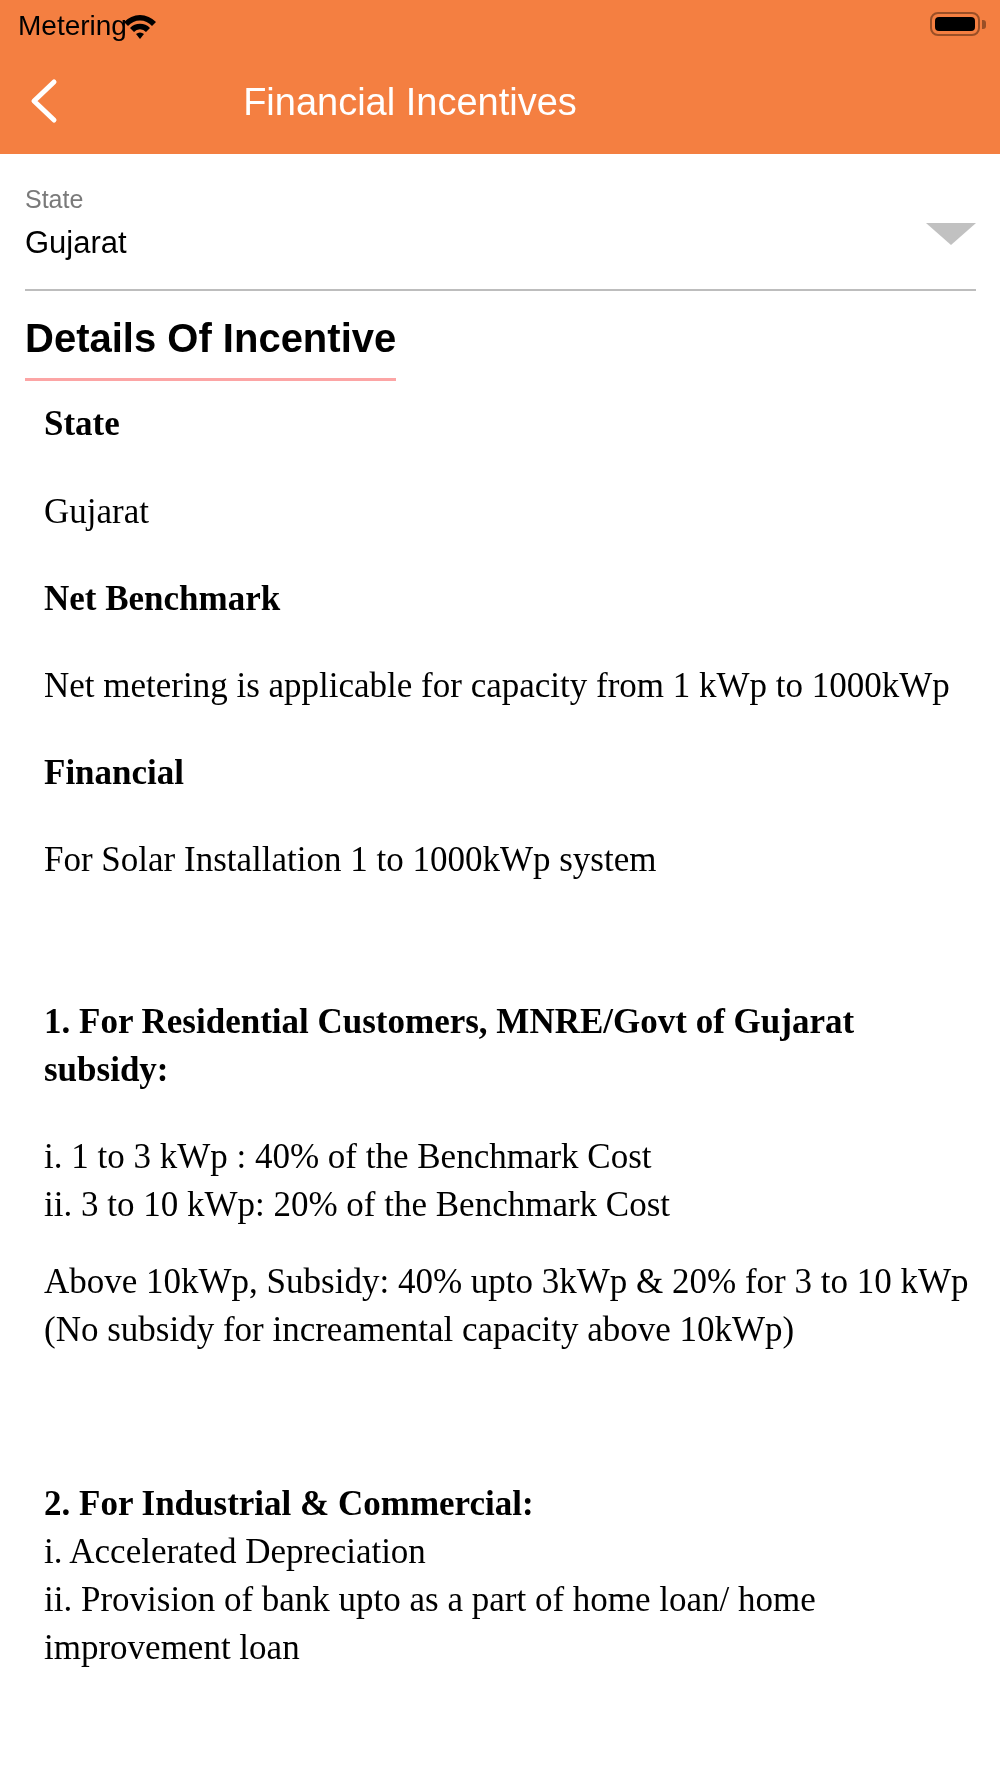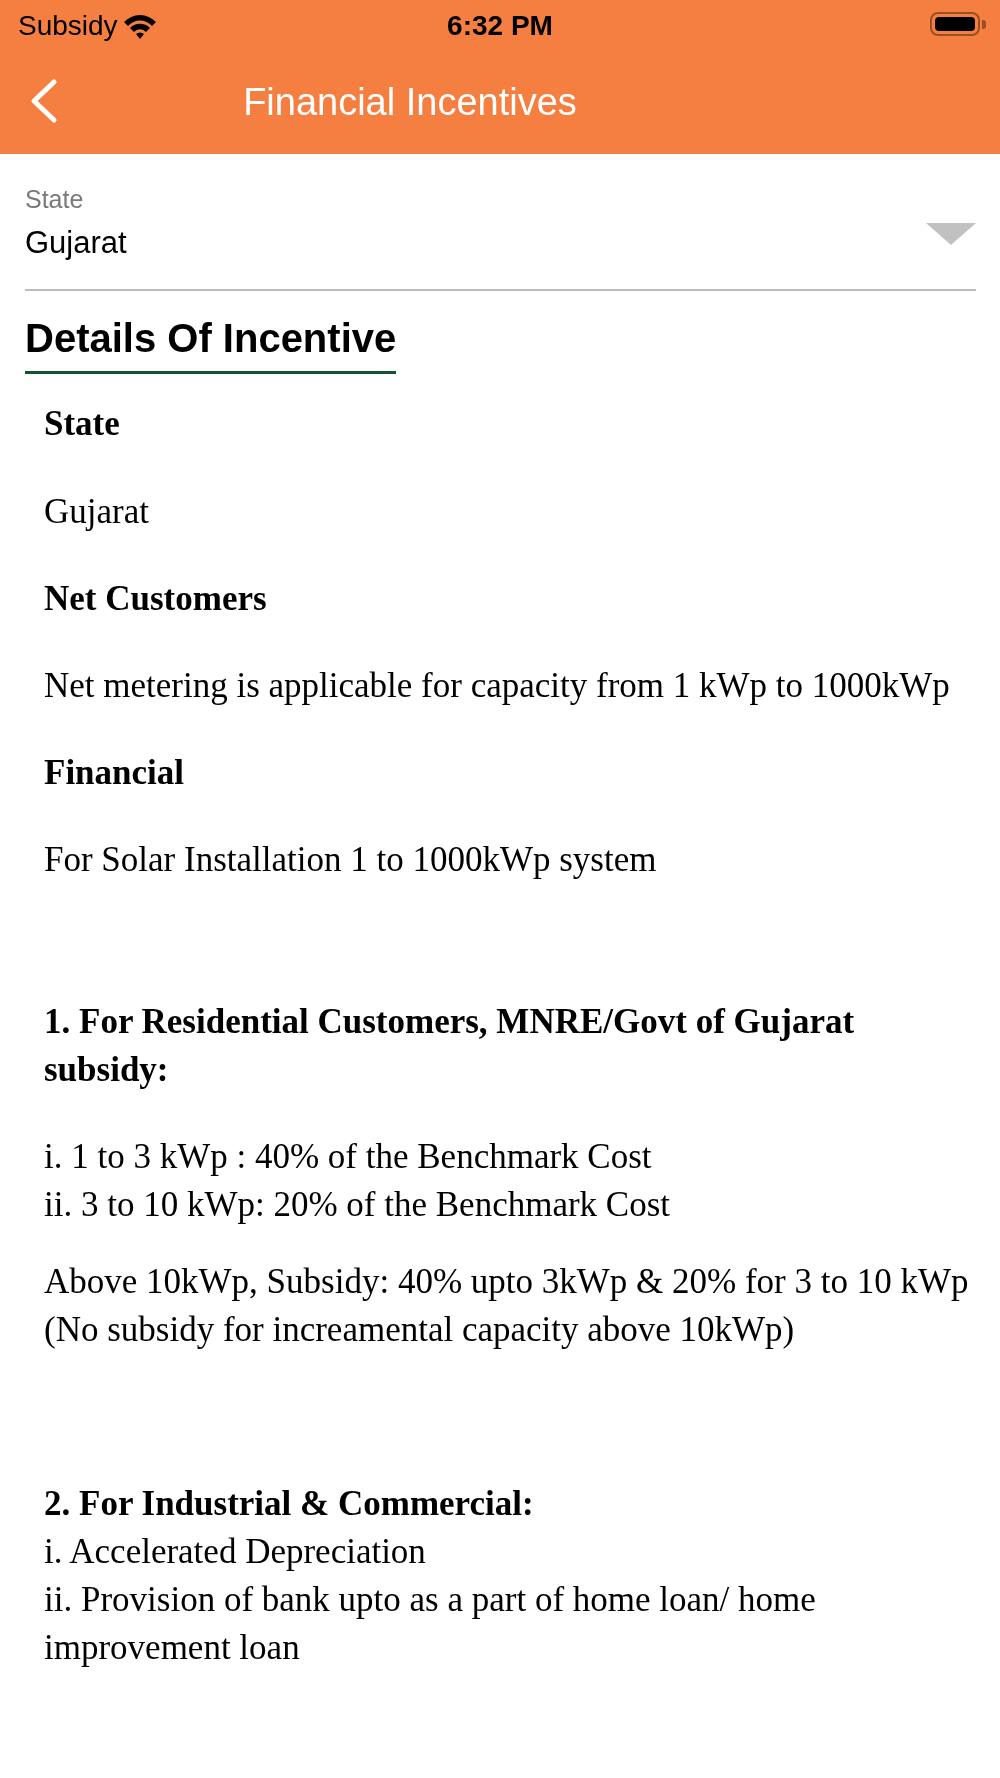--- a/index.html
+++ b/index.html
@@ -11,36 +11,35 @@
   .wifi { position: absolute; left: 122px; top: 12px; width: 36px; height: 28px; }
   .battery { position: absolute; left: 930px; top: 12px; width: 50px; height: 24px; border: 2px solid #9a4f26; border-radius: 8px; box-sizing: border-box; padding: 3px; }
   .battery-fill { width: 100%; height: 100%; background: #000; border-radius: 4px; }
   .battery-tip { position: absolute; left: 982px; top: 20px; width: 4px; height: 9px; background: #9a4f26; border-radius: 0 3px 3px 0; }
   .back { position: absolute; left: 26px; top: 78px; width: 40px; height: 46px; cursor: pointer; }
   .nav-title { position: absolute; left: 0; top: 80px; width: 820px; text-align: center; color: #fff; font-size: 38px; line-height: 44px; }
   .field { position: absolute; left: 25px; top: 175px; width: 951px; height: 114px; border-bottom: 2px solid #bdbdbd; cursor: pointer; }
   .field-label { position: absolute; left: 0; top: 10px; font-size: 25px; color: #7a7a7a; }
   .field-value { position: absolute; left: 0; top: 50px; font-size: 31px; color: #000; }
   .dropdown-arrow { position: absolute; right: 0; top: 48px; width: 0; height: 0; border-left: 25px solid transparent; border-right: 25px solid transparent; border-top: 22px solid #c1c1c1; }
-  .section-title { position: absolute; left: 25px; top: 314px; font-size: 40px; font-weight: bold; color: #000; border-bottom: 3px solid #14532d; line-height: 48px; padding-bottom: 9px; }
+  .section-title { position: absolute; left: 25px; top: 314px; font-size: 40px; font-weight: bold; color: #000; border-bottom: 3px solid #fca5a5; line-height: 48px; padding-bottom: 16px; }
   .content { position: absolute; left: 44px; top: 400px; width: 930px; font-family: "Liberation Serif", serif; font-size: 35px; line-height: 48px; color: #000; }
   .content p { margin: 0; }
   .b { font-weight: bold; }
 </style>
 </head>
 <body>
 
 <div class="header">
-  <span class="status carrier">Subsidy</span>
+  <span class="status carrier">Metering</span>
   <svg class="wifi" viewBox="0 0 36 28">
     <path d="M2 10 A22 22 0 0 1 34 10 L30 14 A16 16 0 0 0 6 14 Z" fill="#000"></path>
     <path d="M8 16 A14 14 0 0 1 28 16 L24 20 A8 8 0 0 0 12 20 Z" fill="#000"></path>
     <path d="M14 22 A6 6 0 0 1 22 22 L18 27 Z" fill="#000"></path>
   </svg>
-  <span class="status time">6:32 PM</span>
   <div class="battery">
       <div class="battery-fill"></div>
     </div>
   <div class="battery-tip"></div>
 
   <svg class="back" viewBox="0 0 40 46">
     <polyline points="28,4 8,23 28,42" fill="none" stroke="#fff" stroke-width="5" stroke-linecap="round" stroke-linejoin="round"></polyline>
   </svg>
   <div class="nav-title">Financial Incentives</div>
 </div>
@@ -49,21 +48,21 @@
   <span class="field-label">State</span>
   <span class="field-value">Gujarat</span>
   <span class="dropdown-arrow"></span>
 </div>
 
 <div class="section-title">Details Of Incentive</div>
 
 <div class="content">
   <p class="b">State</p>
   <p style="margin-top:40px">Gujarat</p>
-  <p class="b" style="margin-top:39px">Net Customers</p>
+  <p class="b" style="margin-top:39px">Net Benchmark</p>
   <p style="margin-top:39px">Net metering is applicable for capacity from 1 kWp to 1000kWp</p>
   <p class="b" style="margin-top:39px">Financial</p>
   <p style="margin-top:39px">For Solar Installation 1 to 1000kWp system</p>
   <p class="b" style="margin-top:114px">1. For Residential Customers, MNRE/Govt of Gujarat subsidy:</p>
   <p style="margin-top:39px">i.  1 to 3 kWp : 40% of the Benchmark Cost</p>
   <p>ii. 3 to 10 kWp: 20% of the Benchmark Cost</p>
   <p style="margin-top:29px">Above 10kWp, Subsidy: 40% upto 3kWp &amp; 20% for 3 to 10 kWp</p>
   <p>(No subsidy for increamental capacity above 10kWp)</p>
   <p class="b" style="margin-top:126px">2. For Industrial &amp; Commercial:</p>
   <p>i. Accelerated Depreciation</p>

